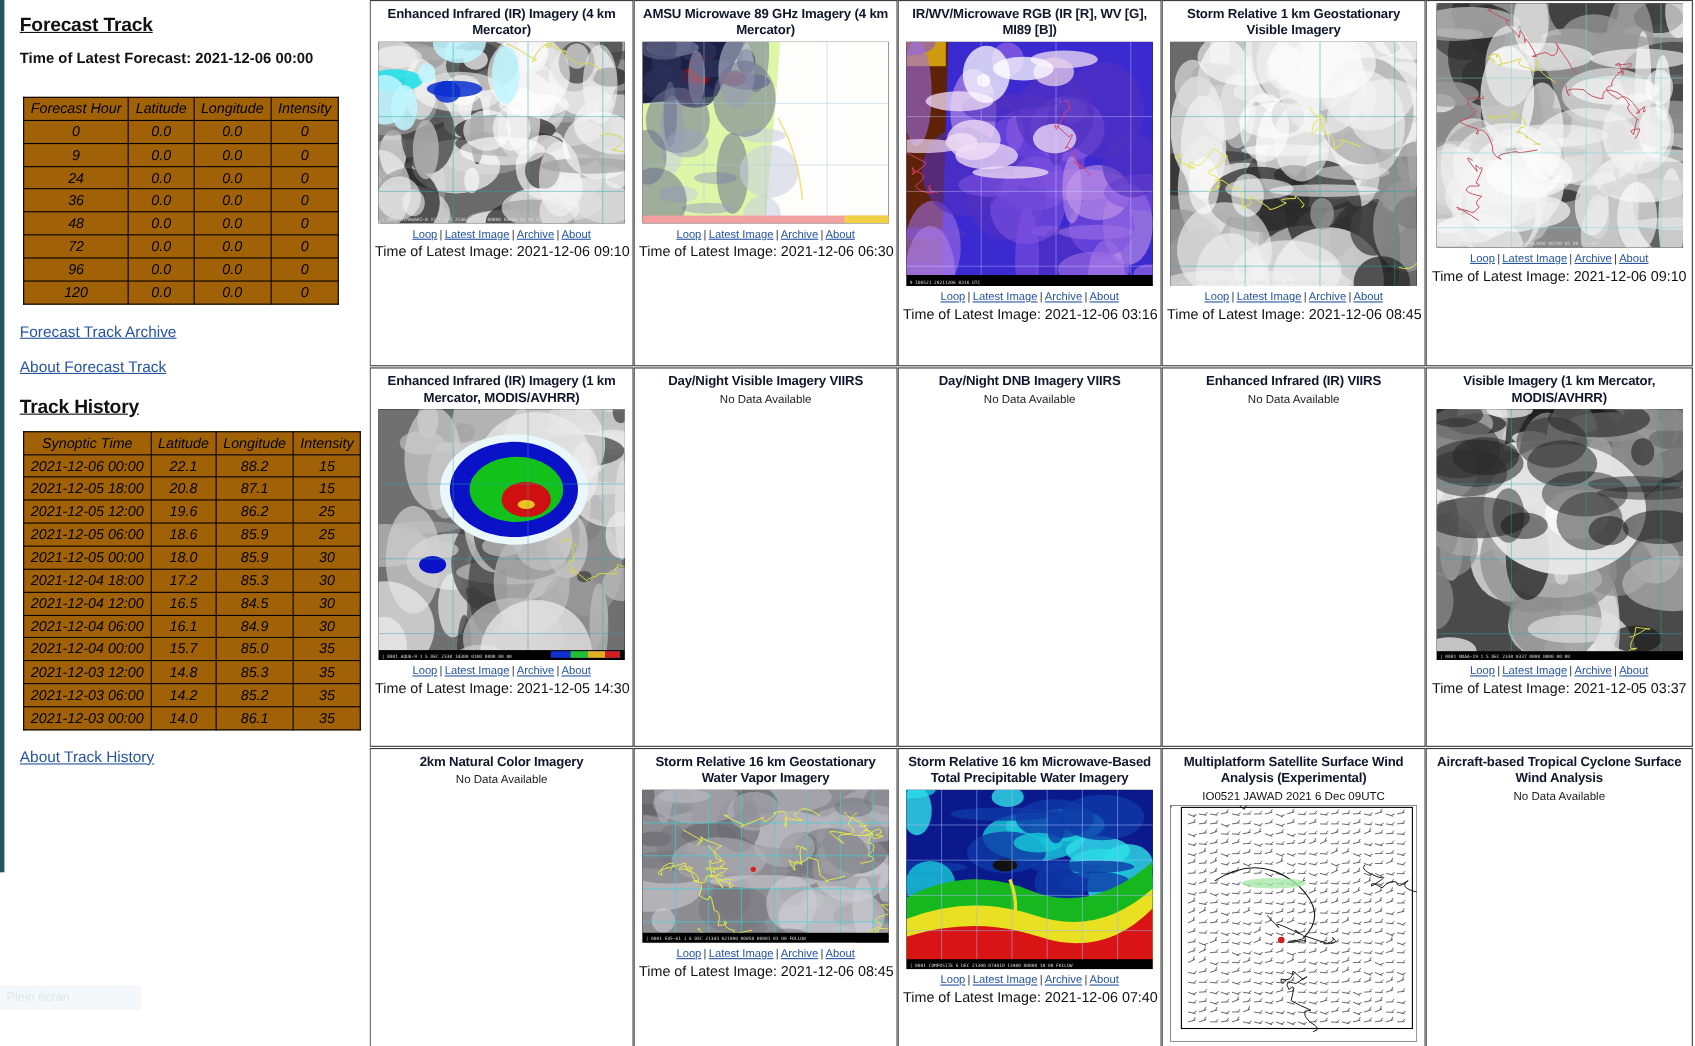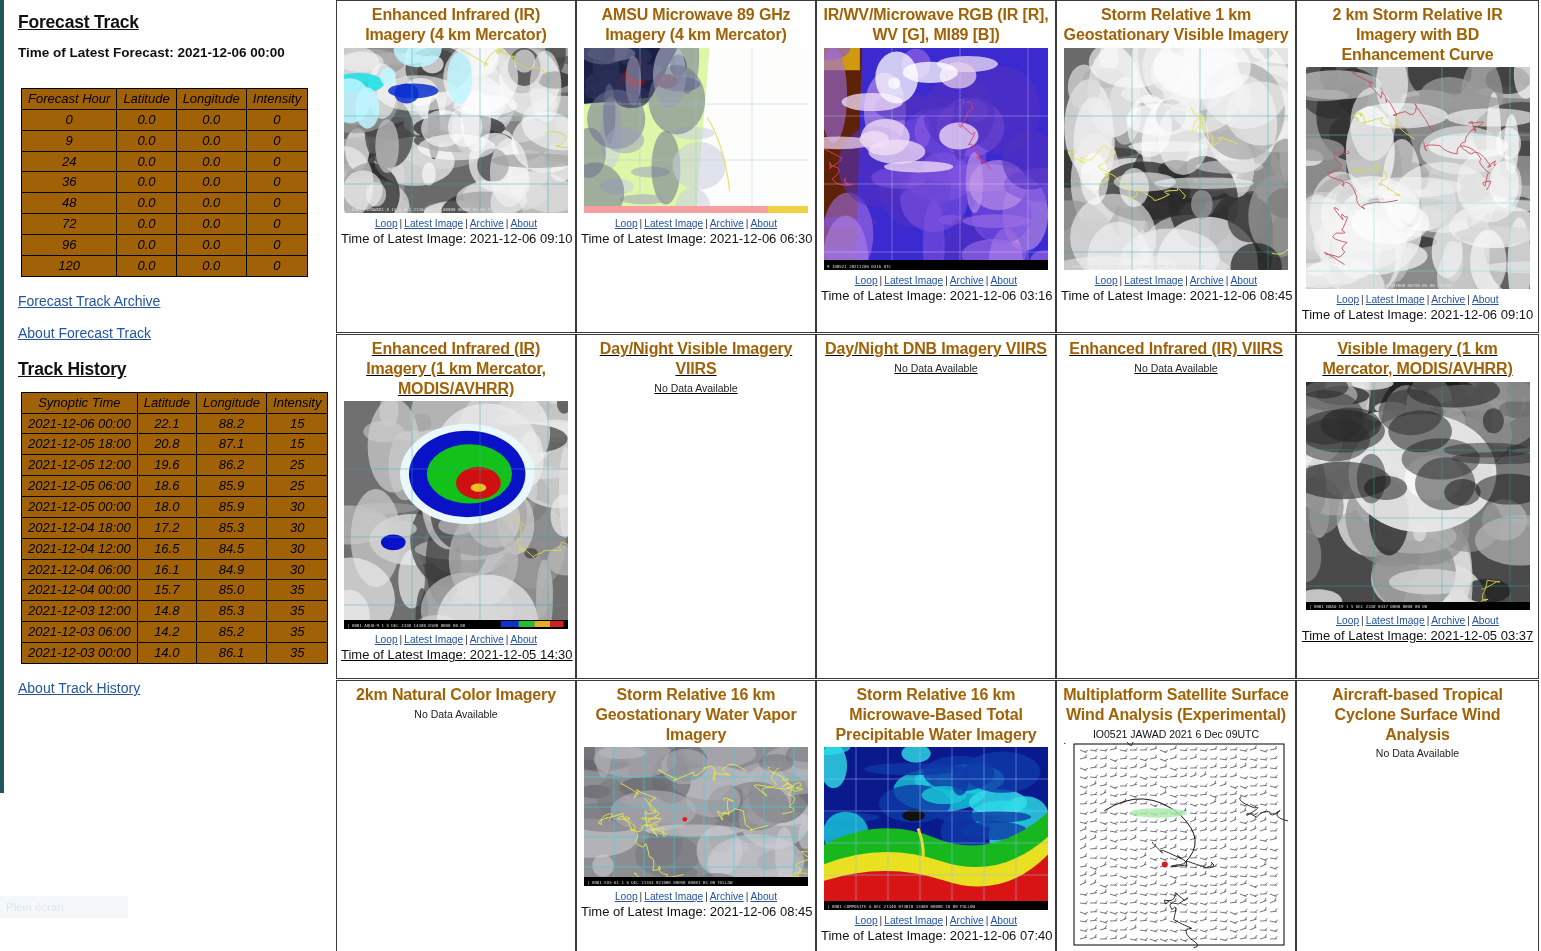--- a/index.html
+++ b/index.html
@@ -120,27 +120,27 @@
     flex: 0 0 240px;
     border: 1px solid #3a3a3a;
     background: #ffffff;
     margin: 0 0 1px 0;
     padding: 2px 4px 4px 4px;
     text-align: center;
     overflow: hidden;
   }
   .panel:last-child { flex: 0 0 243px; width: 243px; }
   .row1 .panel { height: 333px; }
-  .row2 .panel { height: 345px; text-decoration: underline; }
+  .row2 .panel { height: 345px; }
   .row3 .panel { height: 272px; }
 
   .panel-title {
-    font-size: 16px;
+    font-size: 12px;
     font-weight: bold;
-    color: #a16207;
+    color: #0f172a;
     line-height: 1.24;
     margin: 2px 2px 3px 2px;
     letter-spacing: -0.15px;
   }
   .nodata {
     font-size: 10.5px;
     color: #222222;
     margin-top: 1px;
   }
   .thumb {
@@ -674,21 +674,21 @@
               <line x1="0" y1="68" x2="224" y2="68" stroke="#2fa8a8" stroke-width="0.8" opacity="0.55"></line>
               <line x1="0" y1="136" x2="224" y2="136" stroke="#2fa8a8" stroke-width="0.8" opacity="0.55"></line>
               <line x1="0" y1="204" x2="224" y2="204" stroke="#2fa8a8" stroke-width="0.8" opacity="0.55"></line>
               <path d="M 39.5 126.2 q 8.0 -3.8 17.5 8.4 q 7.2 -8.7 8.8 13.8 q -1.6 7.4 1.1 1.8 q 10.0 -3.4 5.2 -6.0 q -5.5 -9.3 17.3 6.5 q -1.2 5.0 15.9 -4.2 q -12.1 -3.8 8.4 -4.1 q -1.9 -6.2 7.9 5.7 q -4.6 4.2 -0.5 1.3" fill="none" stroke="#e8e84a" stroke-width="0.9"></path>
               <path d="M 207.7 205.1 q 10.6 3.4 15.9 -3.6 q -3.6 1.0 11.2 0.9 q -2.6 7.1 -3.2 10.3 q -11.6 -5.2 -2.2 7.9 q 9.4 -7.9 -1.6 3.2 q 7.3 -7.2 8.0 7.5 q 5.6 1.0 -1.3 1.5 q 7.1 9.1 11.1 7.2 q -9.8 8.8 11.5 -3.5" fill="none" stroke="#e8e84a" stroke-width="0.9"></path>
               <path d="M 126.9 59.1 q 3.0 9.9 12.8 9.0 q 3.7 2.2 -7.1 12.4 q -6.8 10.0 -2.0 -6.8 q 10.4 -8.5 4.5 -3.2 q 7.0 8.8 0.9 8.9 q 8.7 5.2 4.6 4.9 q 8.3 -3.2 8.5 13.1 q 6.5 -3.2 7.9 -5.2 q -8.6 -7.0 16.7 3.6" fill="none" stroke="#e8e84a" stroke-width="0.9"></path>
               <path d="M 7.1 101.9 q 8.4 3.2 -2.6 2.6 q -1.1 3.4 17.4 10.3 q -9.1 0.8 -3.8 -5.9 q 7.1 9.9 17.9 -7.3 q 3.0 -8.7 12.0 2.6 q 11.0 -4.1 -9.6 12.2 q -9.7 2.5 3.9 6.4 q 6.1 9.6 -1.2 8.7 q 10.0 -0.9 -6.5 5.0" fill="none" stroke="#e8e84a" stroke-width="0.9"></path>
               <text x="3" y="219.8" font-family="monospace" font-size="4.1" fill="#dcdcdc">| 0001 EU5-61       1  6 DEC 21343 014000 00050 00:01 05  FOLLOW</text>
             </svg>
           </div><span class="panel-links"><a>Loop</a><span class="sep">|</span><a>Latest Image</a><span class="sep">|</span><a>Archive</a><span class="sep">|</span><a>About</a></span><div class="panel-time">Time of Latest Image: 2021-12-06 08:45</div></div>
-        <div class="panel"><div class="panel-title">2 km Storm Relative IR Imagery with BD Enhancement Curve</div><div class="thumb" style="height:222px;">
+        <div class="panel"><div class="thumb" style="height:222px;">
             <svg viewBox="0 0 224 222" preserveAspectRatio="none">
               <rect width="224" height="222" fill="#8a8a8a"></rect>
               <ellipse cx="203.8" cy="82.5" rx="46.5" ry="18.4" fill="#efefef" opacity="0.75"></ellipse>
               <ellipse cx="76.2" cy="85.2" rx="30.1" ry="38.1" fill="#404040" opacity="0.75"></ellipse>
               <ellipse cx="175.9" cy="119.4" rx="19.1" ry="21.1" fill="#d8d8d8" opacity="0.75"></ellipse>
               <ellipse cx="213.3" cy="152.8" rx="48.5" ry="48.1" fill="#efefef" opacity="0.75"></ellipse>
               <ellipse cx="89.7" cy="169.7" rx="17.1" ry="45.2" fill="#bdbdbd" opacity="0.75"></ellipse>
               <ellipse cx="71.0" cy="195.4" rx="21.4" ry="40.5" fill="#bdbdbd" opacity="0.75"></ellipse>
               <ellipse cx="216.1" cy="25.2" rx="46.6" ry="6.2" fill="#bdbdbd" opacity="0.75"></ellipse>
               <ellipse cx="177.3" cy="210.5" rx="46.3" ry="41.1" fill="#d8d8d8" opacity="0.75"></ellipse>

